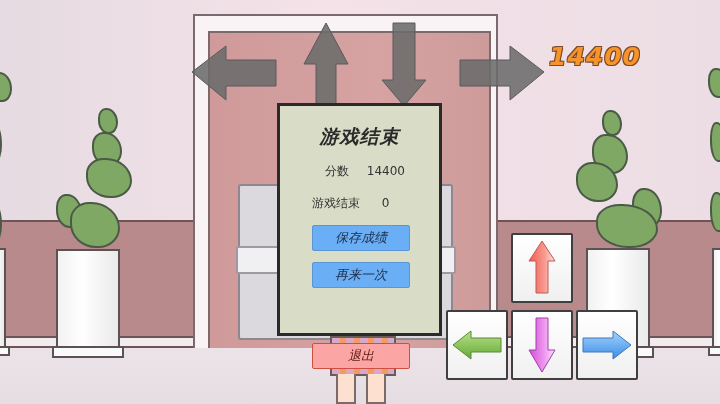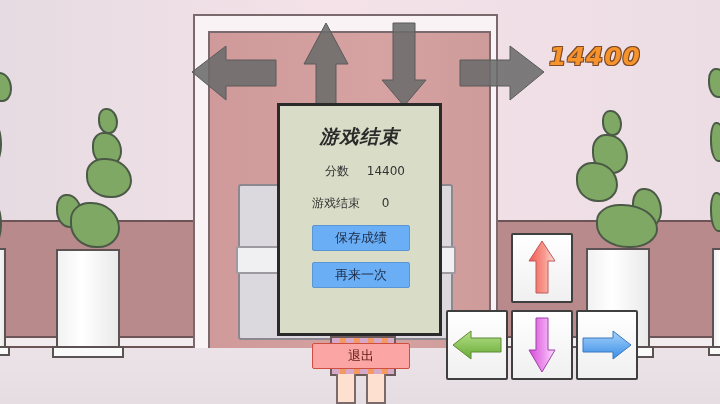--- a/index.html
+++ b/index.html
@@ -35,21 +35,21 @@
 
   
   #score-display { left:549px; top:42px; font-family:"DejaVu Sans", sans-serif; font-weight:bold; font-style:italic; font-size:25px; color:#f7932b; letter-spacing:1px;
     text-shadow:-1px -1px 0 #7a4a2a, 1px -1px 0 #7a4a2a, -1px 1px 0 #7a4a2a, 1px 1px 0 #7a4a2a; }
 
   
   #dialog { left:277px; top:103px; width:165px; height:233px; background:#d9dcc6; border:3px solid #2a2a2a;padding-left:40px; }
   #dialog-title { position:absolute; left:0; top:18px; width:100%; text-align:center; font-weight:bold; font-style:italic; font-size:19px; color:#2a2a2a; letter-spacing:1px; }
   .stat-row { position:absolute; font-size:12px; color:#333; }
   .stat-row span { display:inline-block; }
-  .dlg-btn { position:absolute; left:32px; width:98px; height:26px; border:1px solid #3a6aa8; border-radius:2px; font-size:13px; color:#1e2e4a; text-align:center; line-height:24px; cursor:pointer; }
+  .dlg-btn { position:absolute; left:32px; width:98px; height:26px; border:1px solid #3a6aa8; border-radius:2px; font-size:13px; color:#1e2e4a; text-align:center; line-height:24px; cursor:pointer;font-style:italic; }
   .btn-blue { background:#6aaef5; border-color:#5a95d4; }
   .btn-red { background:#fca5a5; border-color:#d04e3e; color:#5a1a12;margin-top:44px; }
 
   
   .pad { position:absolute; width:62px; height:70px; background:linear-gradient(180deg,#ffffff,#f0f0f0); border:2px solid #3f3f3f; border-radius:2px; display:flex; align-items:center; justify-content:center; cursor:pointer; }
 </style>
 </head>
 <body>
 
 

